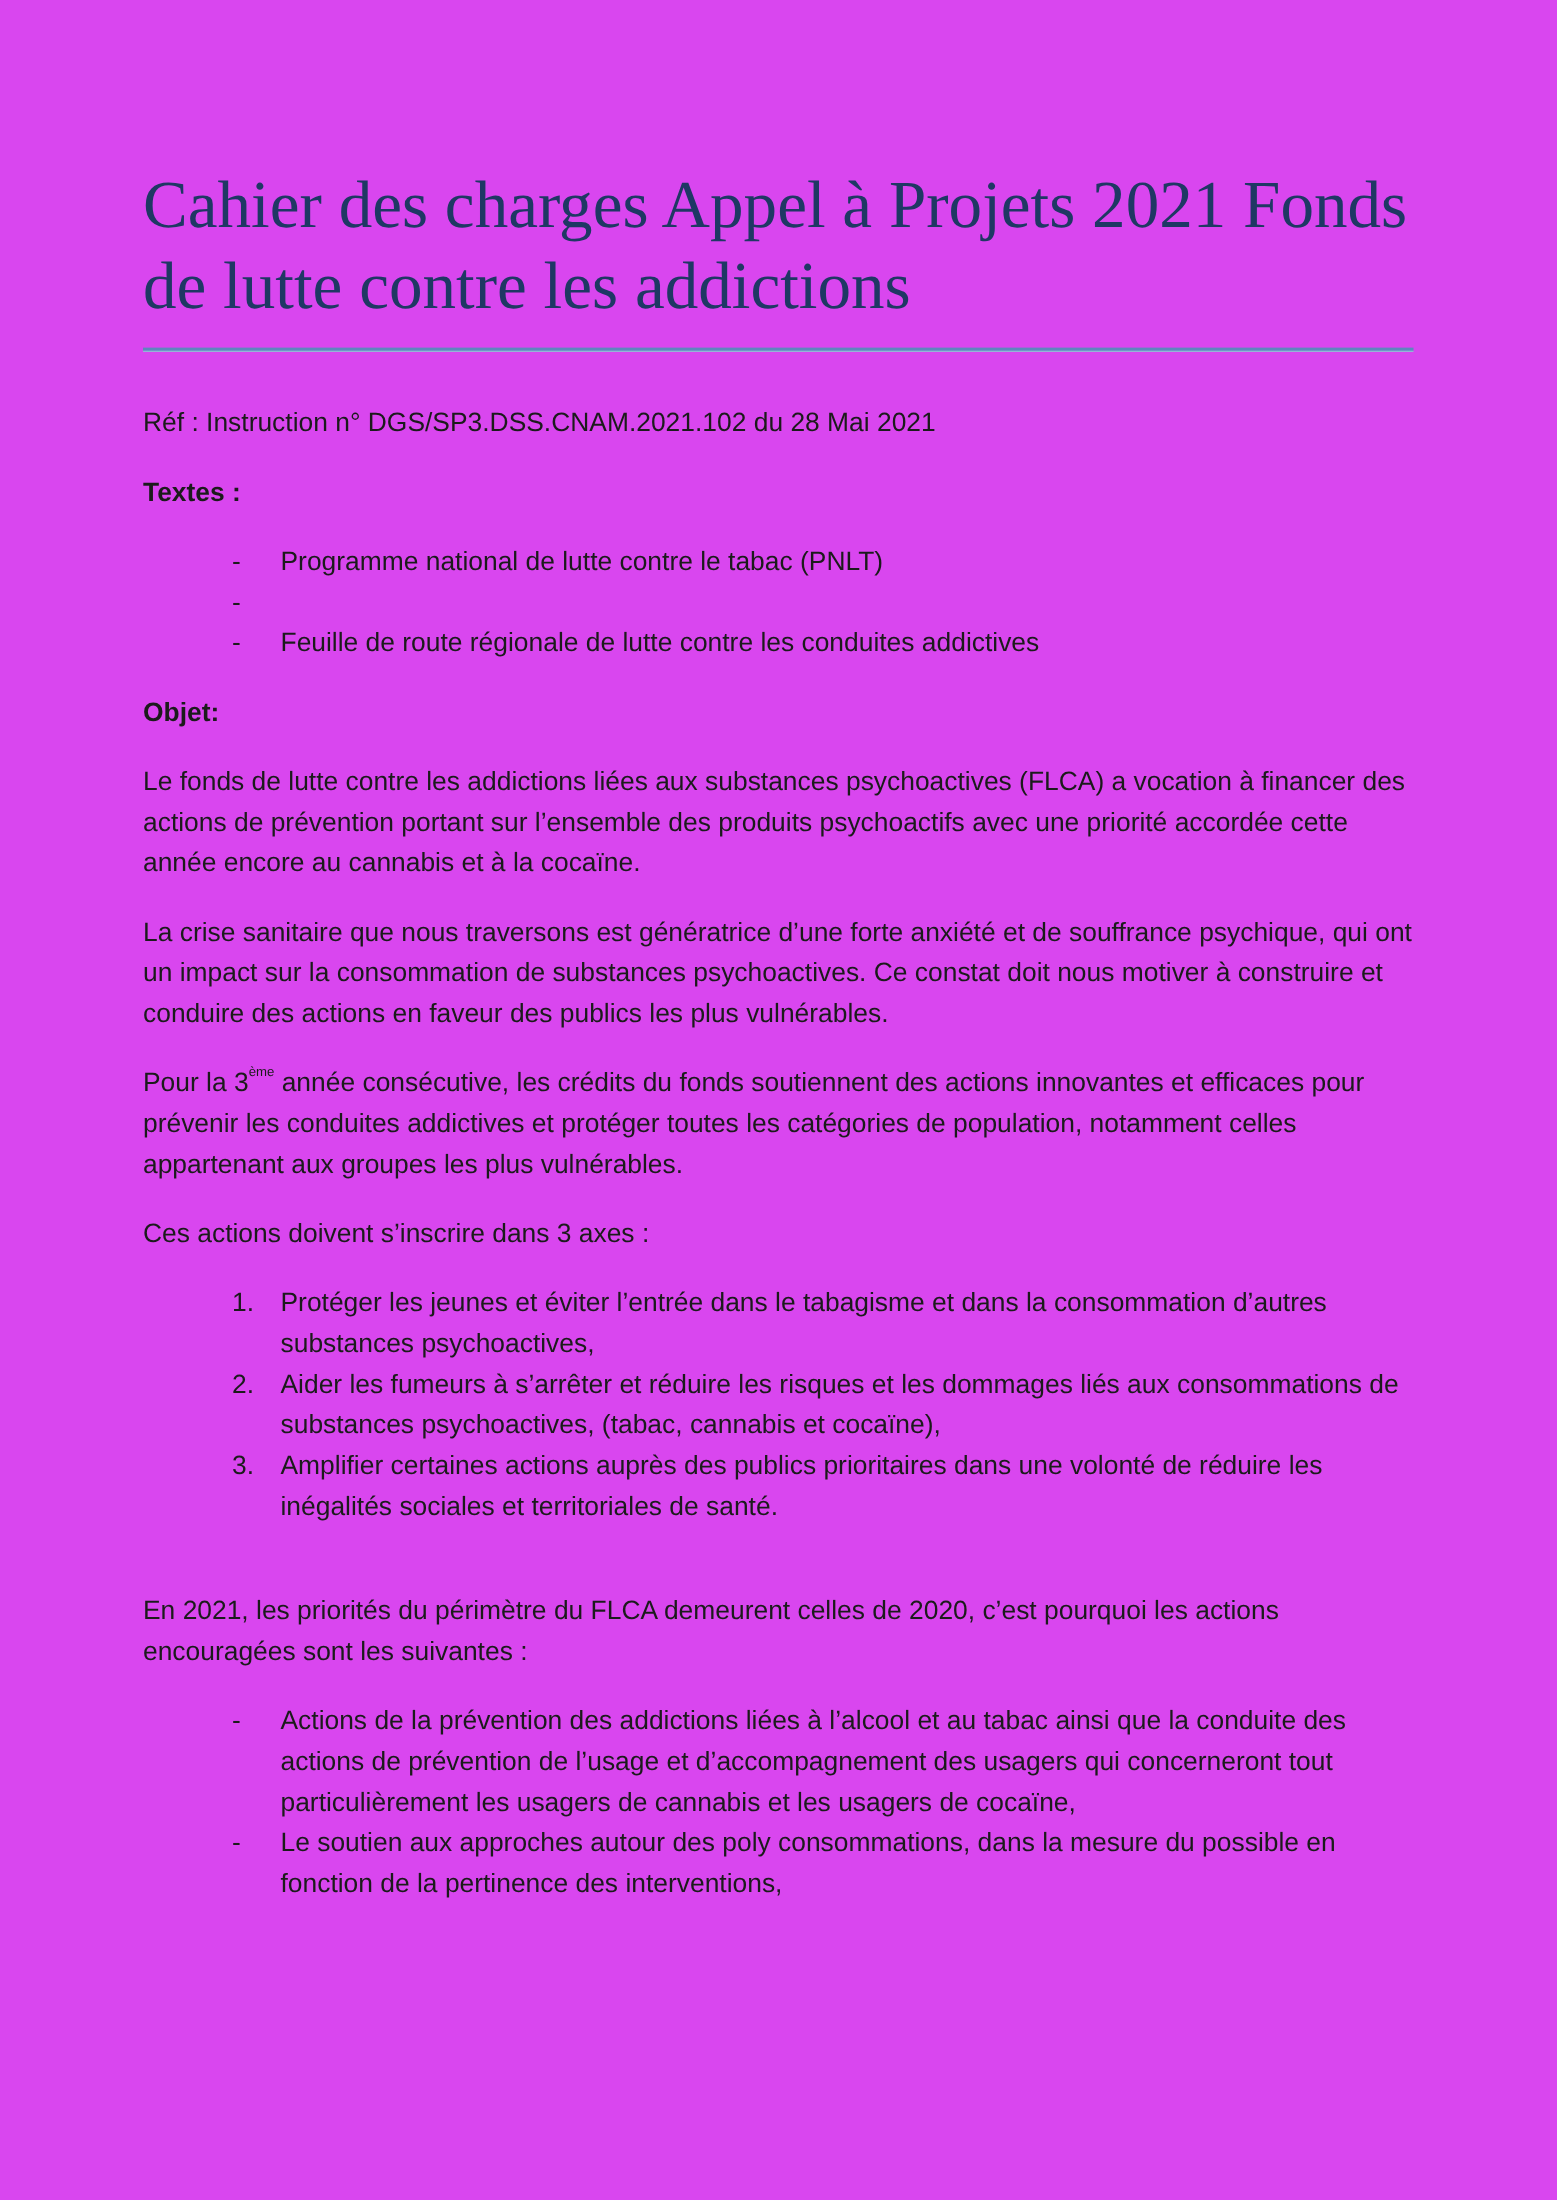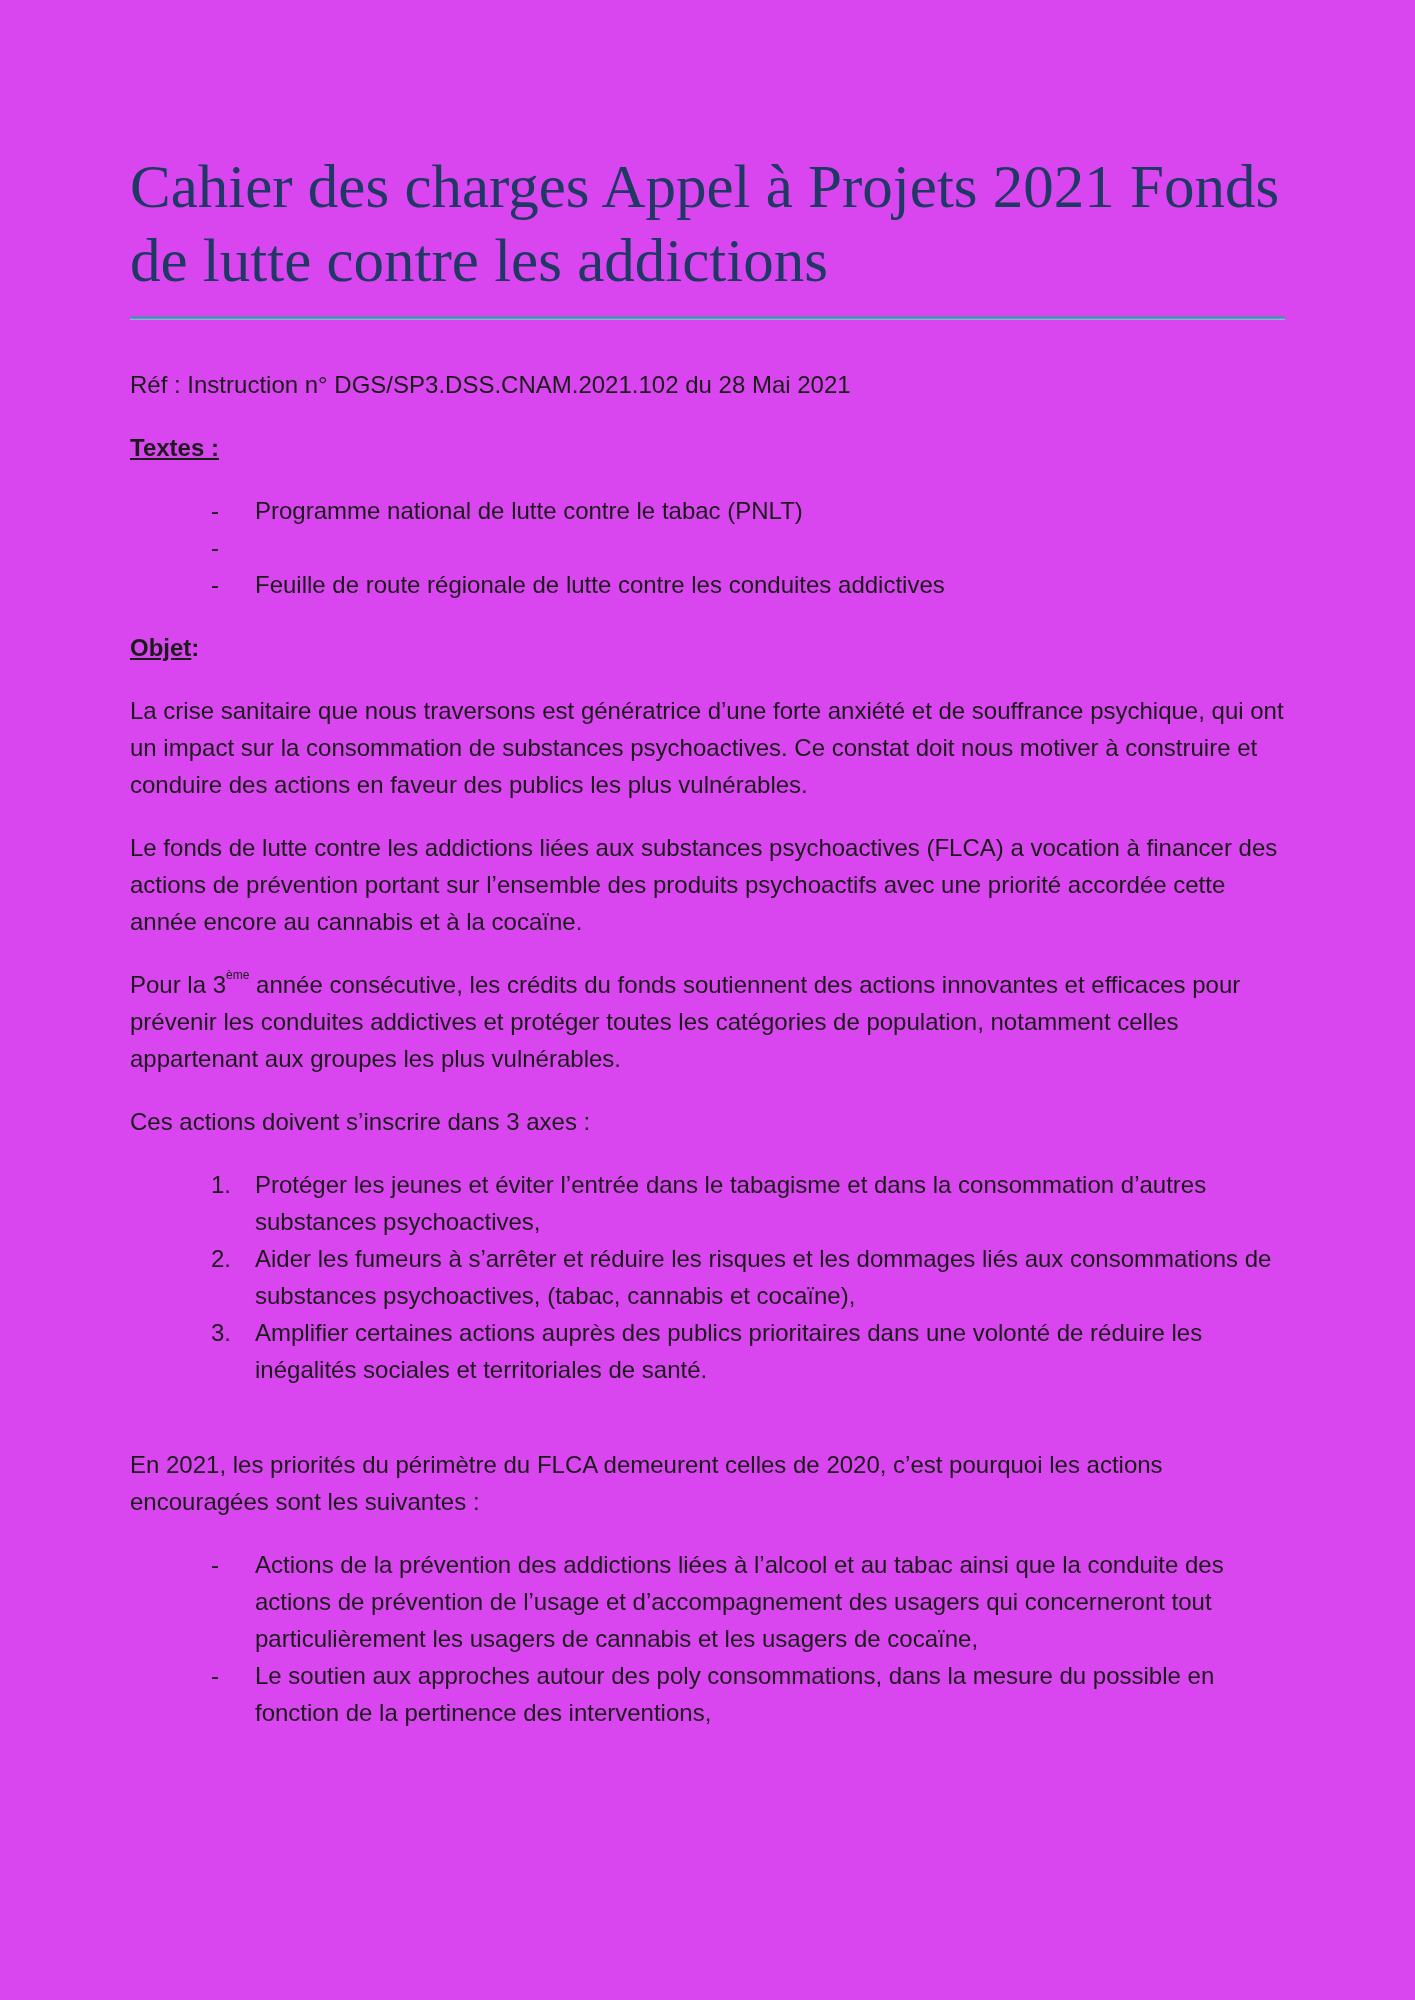--- a/index.html
+++ b/index.html
@@ -35,21 +35,20 @@
     background: linear-gradient(180deg, #5E86BE 0%, #5E86BE 55%, #A9C2E0 100%);
     margin: 0 0 46px 0;
   }
   p {
     margin: 0 0 26px 0;
   }
   .heading {
     font-weight: bold;
   }
   .underlined {
-    text-decoration: underline;
     text-align: center;
   }
   .list {
     margin: 0 0 26px 0;
   }
   .li {
     display: flex;
     padding-left: 75px;
   }
   .li .marker {
@@ -93,23 +92,23 @@
       <span class="marker">-</span>
     </div>
     <div class="li">
       <span class="marker">-</span>
       <span class="li-text">Feuille de route régionale de lutte contre les conduites addictives</span>
     </div>
   </div>
 
   <p class="heading"><span class="underlined">Objet</span><span>:</span></p>
 
+  <p>Le fonds de lutte contre les addictions liées aux substances psychoactives (FLCA) a vocation à financer des actions de prévention portant sur l’ensemble des produits psychoactifs avec une priorité accordée cette année encore au cannabis et à la cocaïne.</p>
+
   <p>La crise sanitaire que nous traversons est génératrice d’une forte anxiété et de souffrance psychique, qui  ont un impact sur la consommation de substances psychoactives. Ce constat doit nous motiver à construire et conduire des actions en faveur des publics les plus vulnérables.</p>
-
-  <p>Le fonds de lutte contre les addictions liées aux substances psychoactives (FLCA) a vocation à financer des actions de prévention portant sur l’ensemble des produits psychoactifs avec une priorité accordée cette année encore au cannabis et à la cocaïne.</p>
 
   <p><span>Pour la 3</span><sup class="ord">ème</sup><span> année consécutive, les crédits du fonds soutiennent des actions innovantes et efficaces pour prévenir les conduites addictives et protéger toutes les catégories de population, notamment celles appartenant aux groupes les plus vulnérables.</span></p>
 
   <p>Ces actions doivent s’inscrire dans 3 axes :</p>
 
   <div class="list">
     <div class="li">
       <span class="marker">1.</span>
       <span class="li-text">Protéger les jeunes et éviter l’entrée dans le tabagisme et dans la consommation d’autres substances psychoactives,</span>
     </div>

